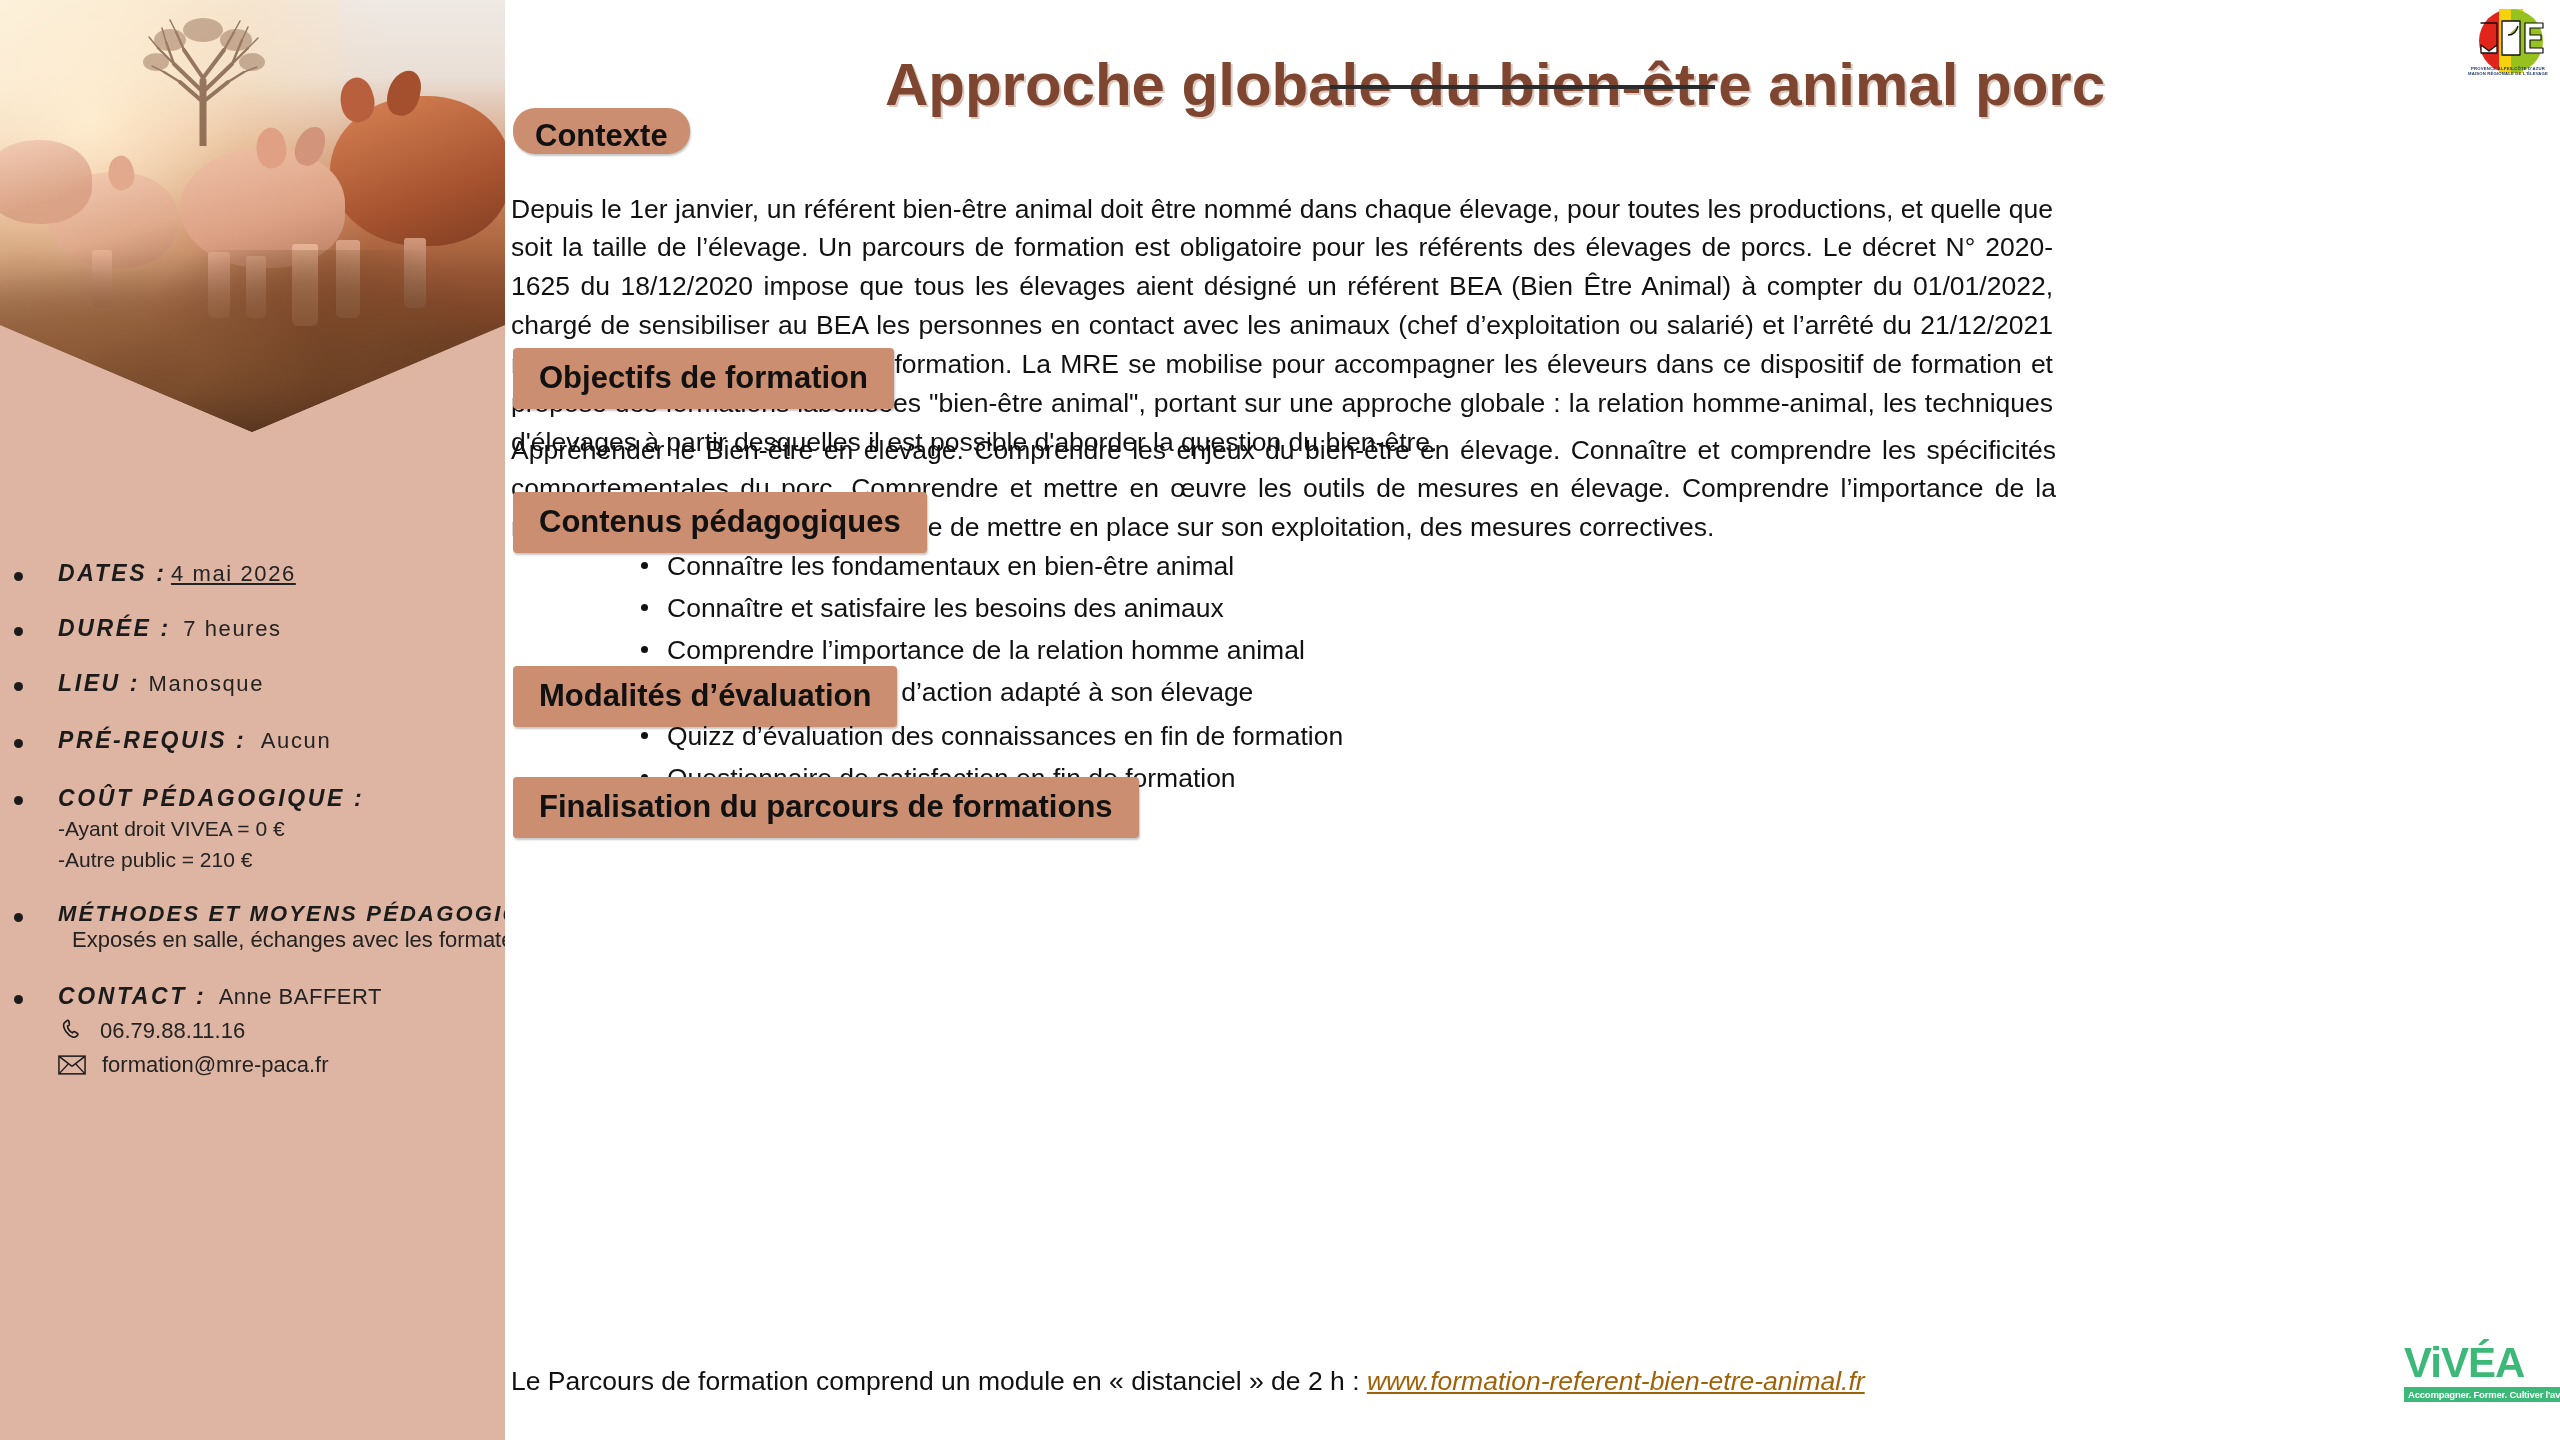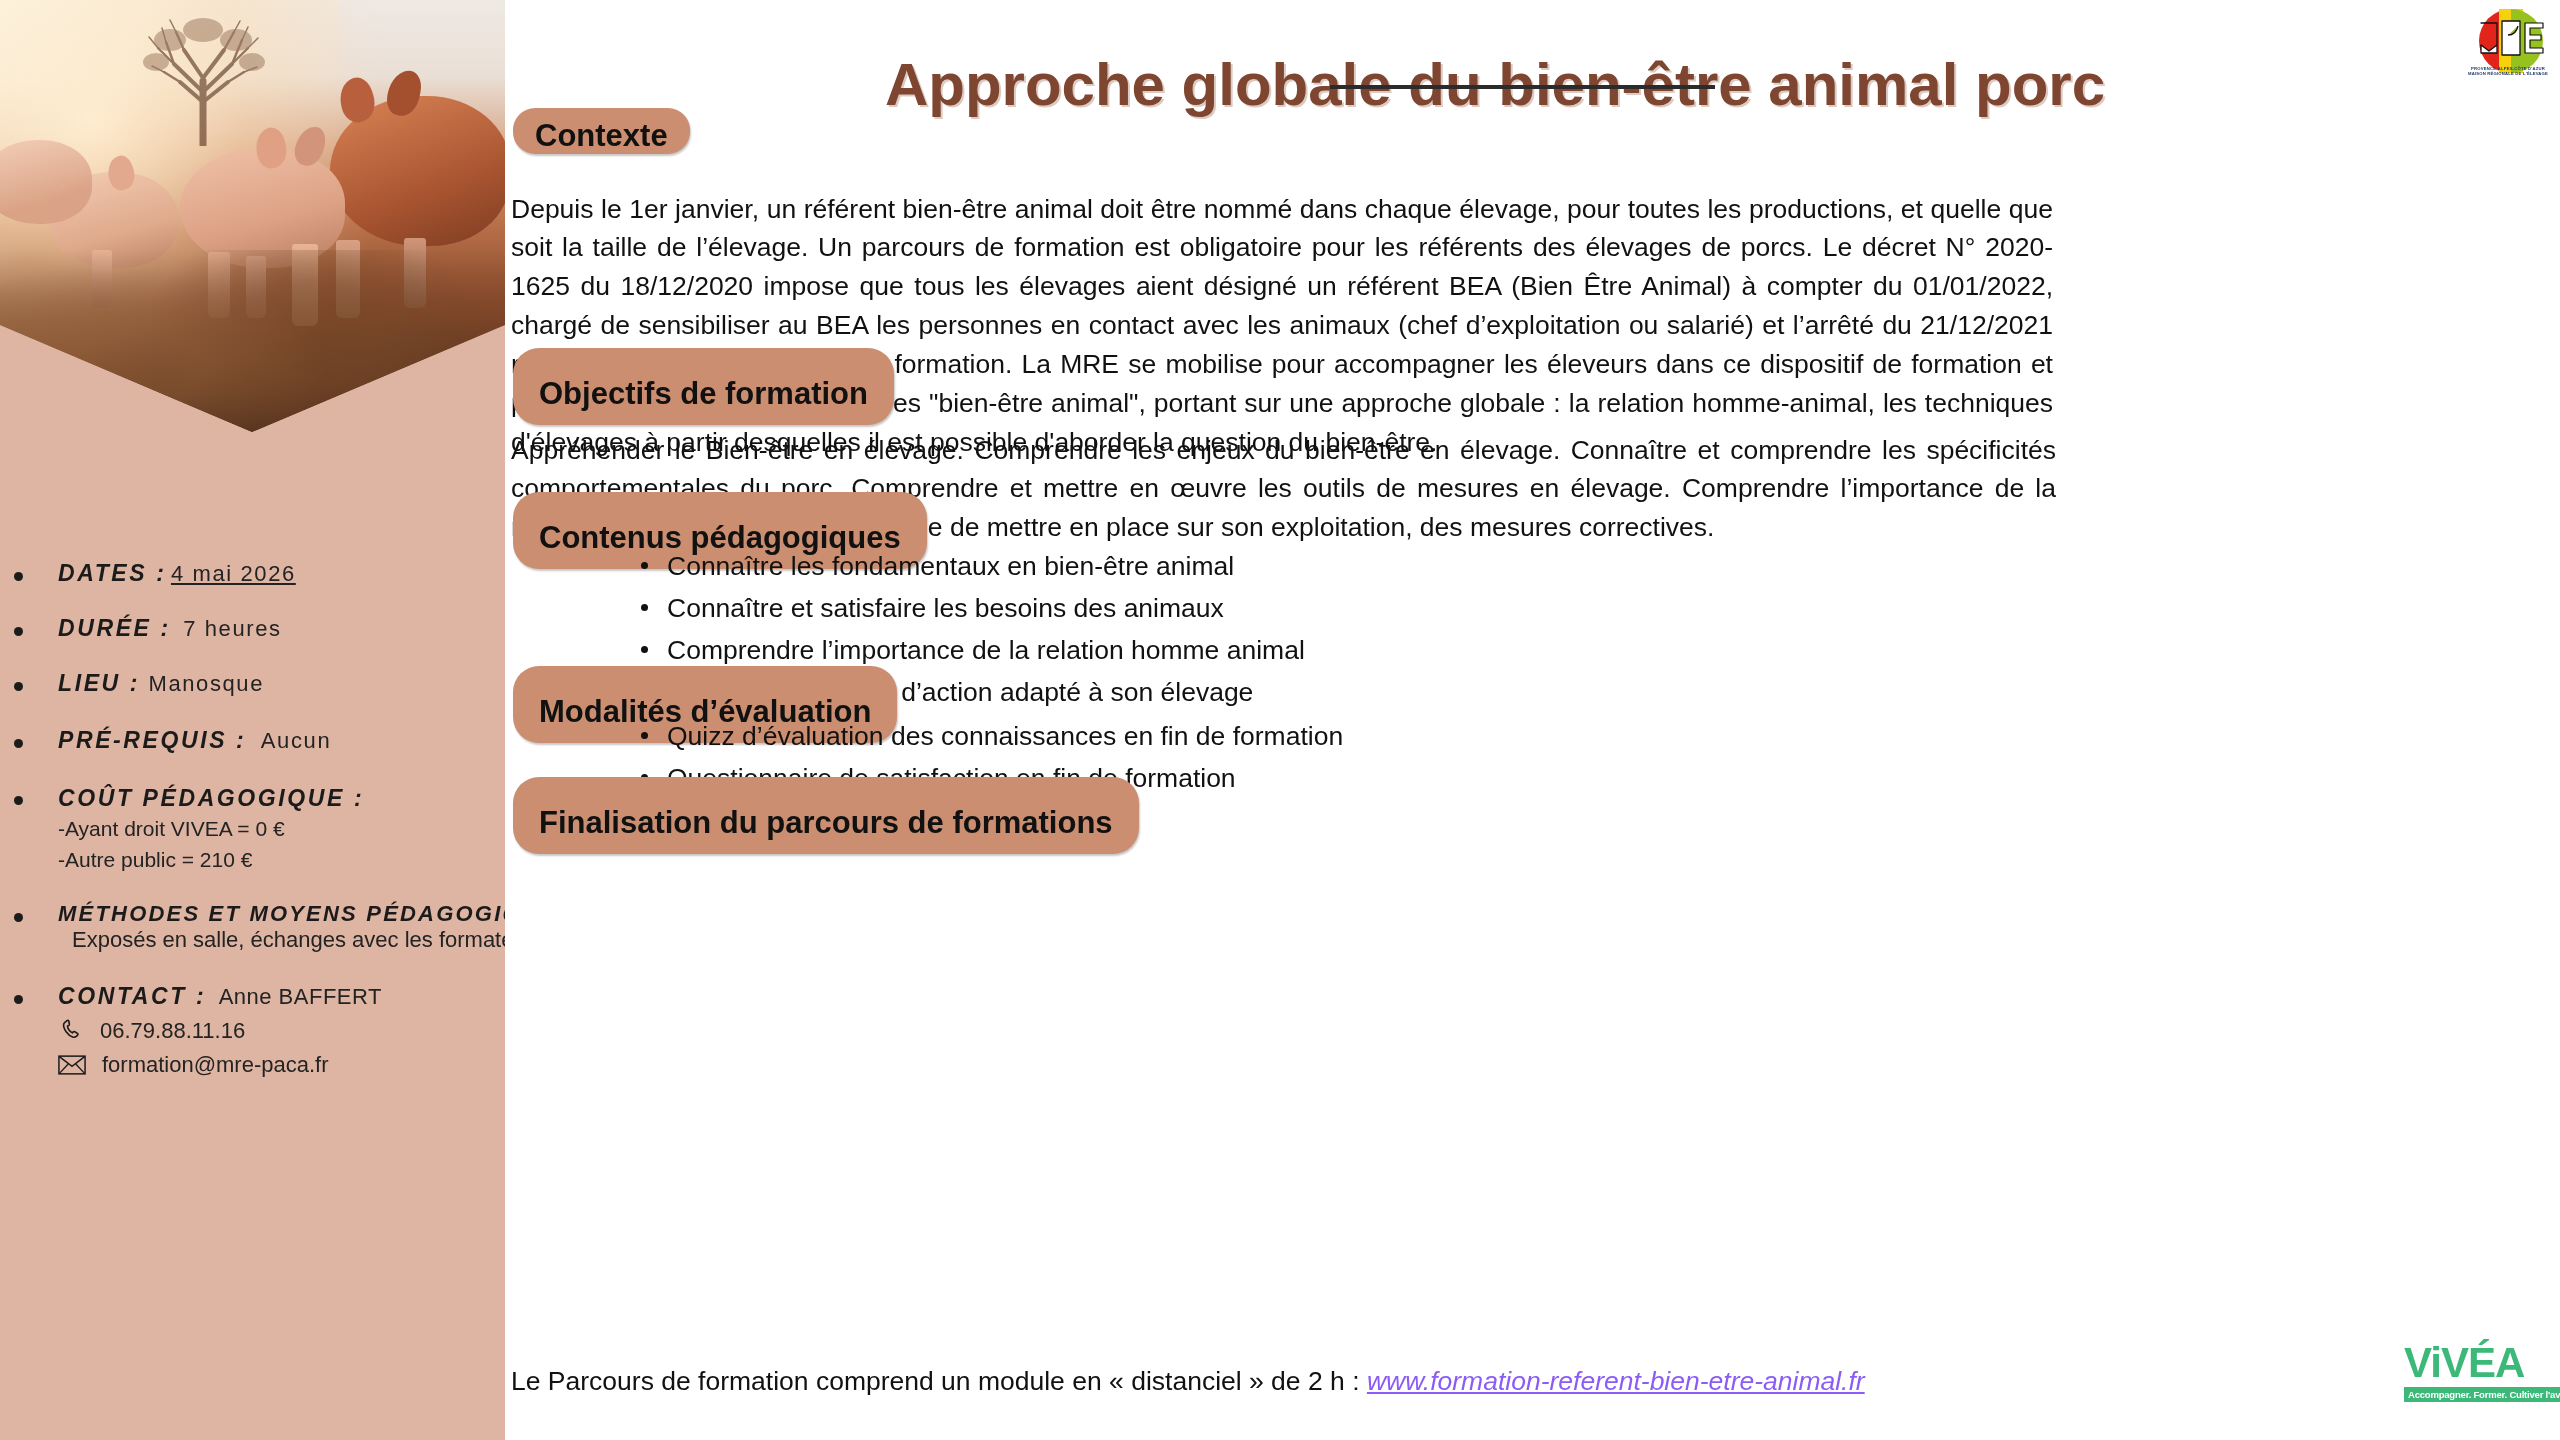--- a/index.html
+++ b/index.html
@@ -119,26 +119,26 @@
   }
   #mre-logo-caption{
     position:absolute;right:6px;top:66px;width:92px;
     text-align:center;font-size:4.2px;font-weight:bold;color:#1b3a6b;
     letter-spacing:.2px;line-height:1.25;white-space:nowrap;
   }
 
   .badge{
     display:inline-block;
     background:#CB8E70;
-    border-radius:26px;
+    border-radius:4px;
     color:#111;
     font-weight:bold;
     font-family:"Liberation Sans Narrow","Liberation Sans",sans-serif;
     font-size:31px;
-    padding:28px 26px 13px 26px;
+    padding:12px 26px 13px 26px;
     white-space:nowrap;
     box-shadow:1px 2px 2px rgba(0,0,0,.22);
   }
   .badge.small{border-radius:22px;padding:10px 22px 0 22px;}
 
   .body-text{
     font-family:"Liberation Sans Narrow","Liberation Sans",sans-serif;
     font-size:26.5px;
     line-height:1.47;
     color:#111;
@@ -163,21 +163,21 @@
   #sec-contenus-list{position:absolute;left:6px;top:546px;width:1300px;}
   #sec-modalites-badge{position:absolute;left:8px;top:666px;}
   #sec-modalites-list{position:absolute;left:6px;top:716px;width:1300px;}
   #sec-finalisation-badge{position:absolute;left:8px;top:777px;}
   #footer-line{
     position:absolute;left:6px;top:1366px;width:1800px;
     font-family:"Liberation Sans Narrow","Liberation Sans",sans-serif;
     font-size:26.5px;color:#111;white-space:nowrap;
   }
   #footer-link{
-    color:#8b5cf6;font-style:italic;text-decoration:underline;
+    color:#a16207;font-style:italic;text-decoration:underline;
   }
   #vivea-logo{
     position:absolute;right:6px;bottom:6px;width:150px;height:92px;
   }
   #vivea-word{
     font-family:"Liberation Sans Narrow","Liberation Sans",sans-serif;
     font-weight:bold;font-size:42px;color:#3CB878;
     letter-spacing:-1px;line-height:1;
   }
   #vivea-tagline{

